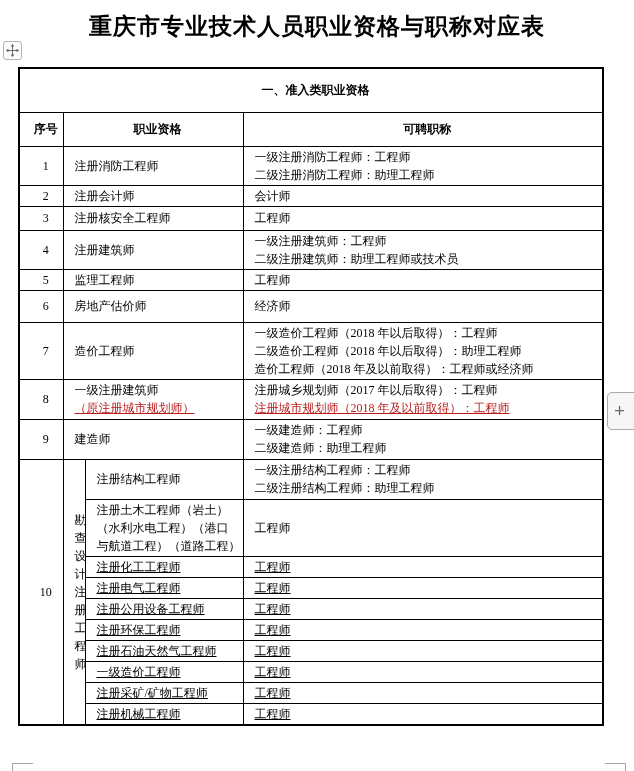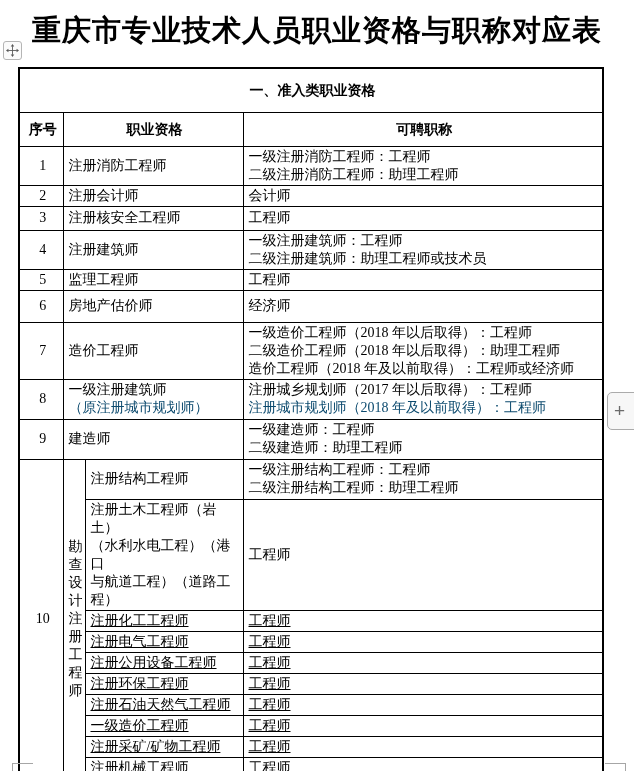--- a/index.html
+++ b/index.html
@@ -3,51 +3,51 @@
 <meta charset="utf-8">
 <style>
   html,body{margin:0;padding:0;}
   body{
     width:634px;height:771px;position:relative;background:#ffffff;overflow:hidden;
     font-family:"Liberation Serif","DejaVu Serif",serif;color:#000;
   }
   .title{
     position:absolute;top:11px;left:0;width:634px;text-align:center;
     font-family:"Liberation Sans","DejaVu Sans",sans-serif;
-    font-weight:bold;font-size:29px;letter-spacing:1px;white-space:nowrap;
+    font-weight:bold;font-size:23px;letter-spacing:1px;white-space:nowrap;
   }
   .move-handle{
     position:absolute;left:3px;top:41px;width:19px;height:19px;
     border:1px solid #b5b5b5;border-radius:3px;background:#fbfbfb;
     display:flex;align-items:center;justify-content:center;box-sizing:border-box;
   }
   .doc-table{
     position:absolute;left:18px;top:67px;width:584px;
     border-collapse:collapse;table-layout:fixed;border:2px solid #000;
   }
   .doc-table td{
-    border:1px solid #000;font-size:14px;line-height:18px;
-    padding:1px 2px 1px 5px;vertical-align:middle;overflow:hidden;
+    border:1px solid #000;font-size:12px;line-height:18px;
+    padding:1px 2px 1px 11px;vertical-align:middle;overflow:hidden;
     word-break:break-all;
   }
   .pre{white-space:pre-line;}
   .c-no{text-align:center;padding:1px 0;font-size:14px;}
   .section-cell{
     text-align:center;font-weight:bold;font-size:15px;
     font-family:"Liberation Sans","DejaVu Sans",sans-serif;padding:0;
   }
   .head-cell{
     text-align:center;font-weight:bold;font-size:15px;
     font-family:"Liberation Sans","DejaVu Sans",sans-serif;padding:1px 0;
   }
   .vert-cell{
     text-align:center;padding:0;line-height:23px;white-space:pre-line;
     font-size:14px;
   }
-  .blue{color:#0c4a6e;}
+  .blue{color:#b91c1c;text-decoration:underline;}
   .line{display:block;}
   tr.h44{height:44px;} tr.h34{height:34px;margin-left:23px;} tr.h38{height:38px;}
   tr.h20{height:20px;} tr.h24{height:24px;} tr.h32{height:32px;}
   tr.h56{height:56px;} tr.h40{height:40px;} tr.h19{height:19px;text-decoration:underline;}
   .plus-btn{
     position:absolute;left:607px;top:392px;width:34px;height:38px;
     border:1px solid #ababab;border-radius:5px;background:#f7f7f7;
     box-sizing:border-box;display:flex;align-items:center;justify-content:flex-start;
     padding-left:6px;color:#6b6b6b;font-size:19px;
     font-family:"Liberation Sans","DejaVu Sans",sans-serif;

